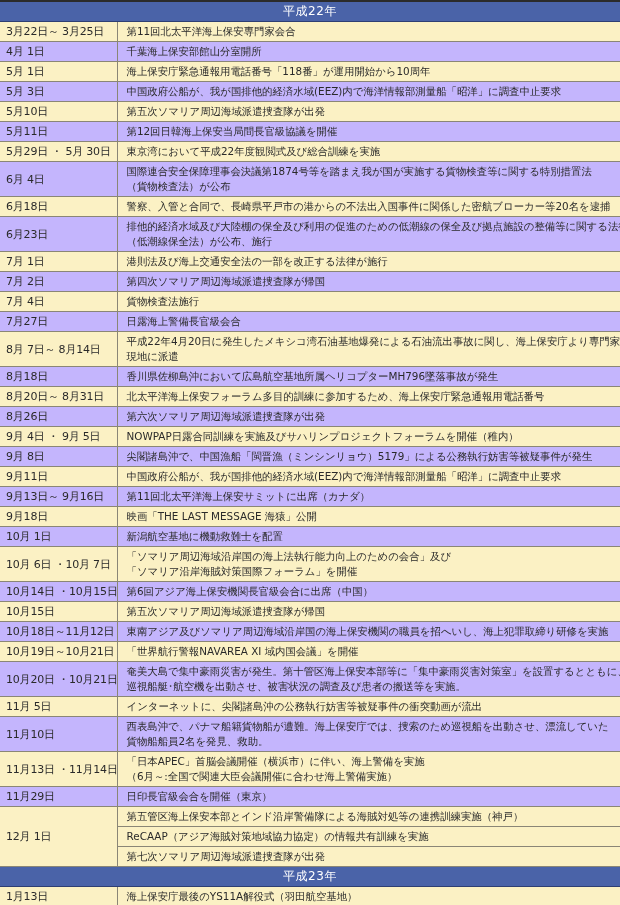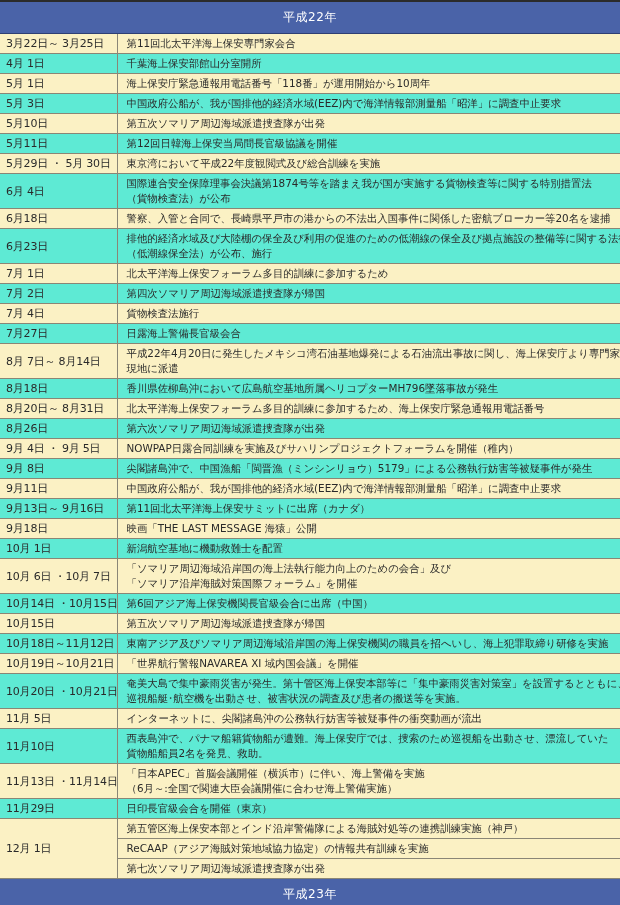--- a/index.html
+++ b/index.html
@@ -6,39 +6,39 @@
   body { width: 620px; height: 905px; overflow: hidden; font-family: "DejaVu Sans", "Liberation Sans", sans-serif; }
   .top-rule { height: 2px; background: #2b2b2b; }
   table.chrono { width: 620px; border-collapse: collapse; table-layout: fixed; }
   table.chrono col.c-date { width: 117px; }
   table.chrono col.c-event { width: 503px; }
   .year-row td {
     background: #4a63a8;
     color: #ffffff;
     text-align: center;
     font-size: 12px;
-    height: 31px;
+    height: 19px;
     padding: 0;
     border-bottom: 1px solid #2e3f73;
     letter-spacing: 0.5px;
   }
   td.date, td.event {
     font-size: 10.4px;
     line-height: 15px;
     color: #2a2a2a;
     border-bottom: 1px solid #8a8676;
     vertical-align: middle;
     padding: 2px 0 2px 6px;
     white-space: nowrap;
     overflow: hidden;
   }
   td.date { border-right: 1px solid #8a8676; font-size: 11px; letter-spacing: -0.2px; }
   td.event { padding-left: 9px; }
   tr.shade td.date, tr.shade td.event { background: #fbf1c4; }
-  tr.plain td.date, tr.plain td.event { background: #5eead4; }
+  tr.plain td.date, tr.plain td.event { background: #c4b5fd; }
   td.date.group { background: #fbf1c4 !important; }
   td.event.sub { background: #fbf1c4; }
   .ev-line { display: block; }
 </style>
 </head>
 <body>
 
 <div class="top-rule"></div>
 <table class="chrono">
   <colgroup>
@@ -107,21 +107,21 @@
       <tr class="plain">
         <td class="date">6月23日</td>
         <td class="event">
           <span class="ev-line">排他的経済水域及び大陸棚の保全及び利用の促進のための低潮線の保全及び拠点施設の整備等に関する法律</span>
           <span class="ev-line">（低潮線保全法）が公布、施行</span>
         </td>
       </tr>
       <tr class="shade">
         <td class="date">7月  1日</td>
         <td class="event">
-          <span class="ev-line">北太平洋海上保安フォーラム多目的訓練に参加するため</span>
+          <span class="ev-line">港則法及び海上交通安全法の一部を改正する法律が施行</span>
         </td>
       </tr>
       <tr class="plain">
         <td class="date">7月  2日</td>
         <td class="event">
           <span class="ev-line">第四次ソマリア周辺海域派遣捜査隊が帰国</span>
         </td>
       </tr>
       <tr class="shade">
         <td class="date">7月  4日</td>

